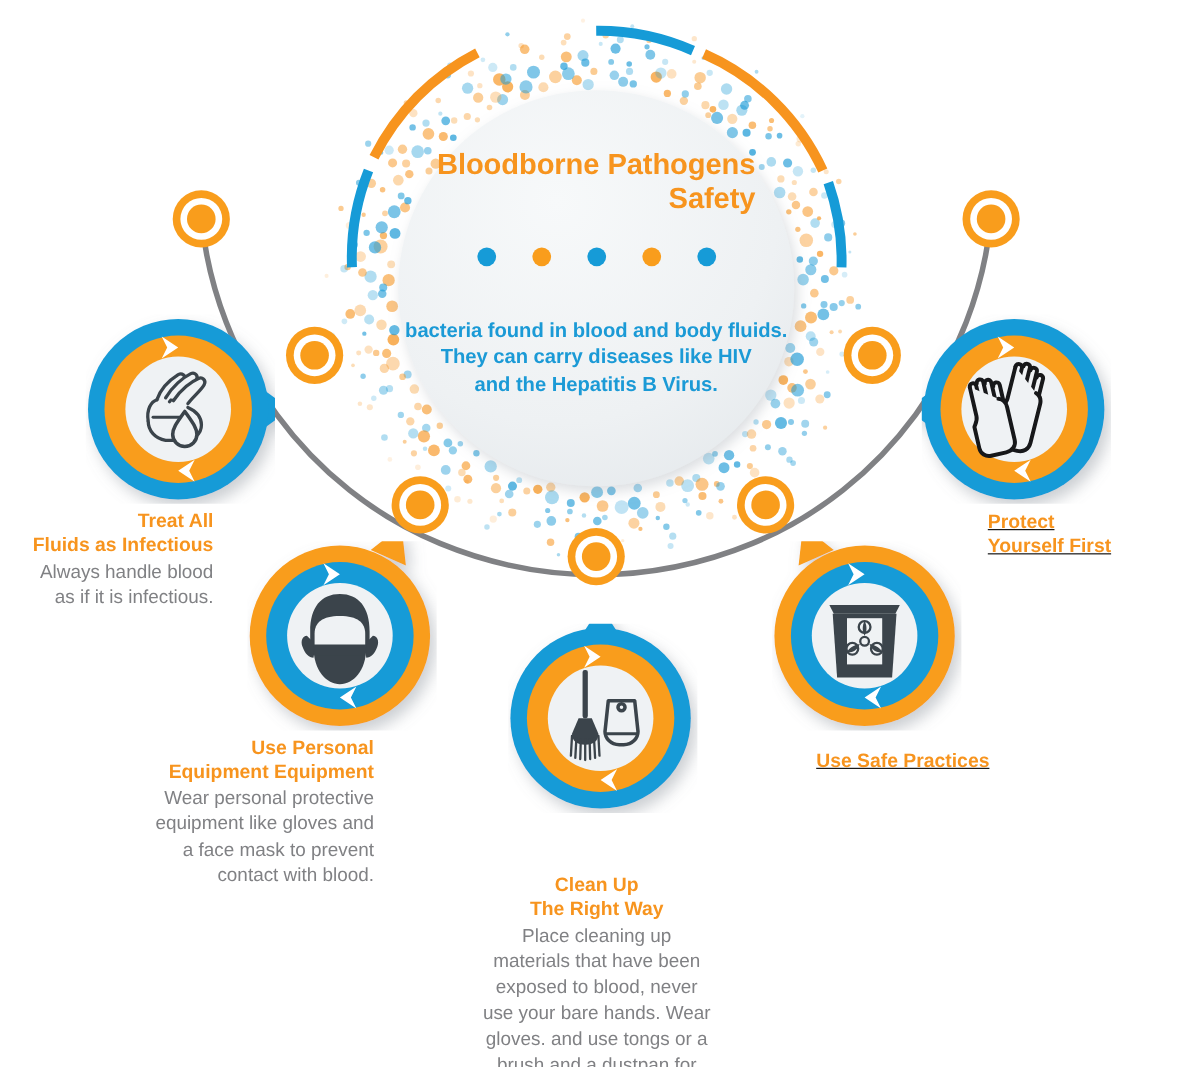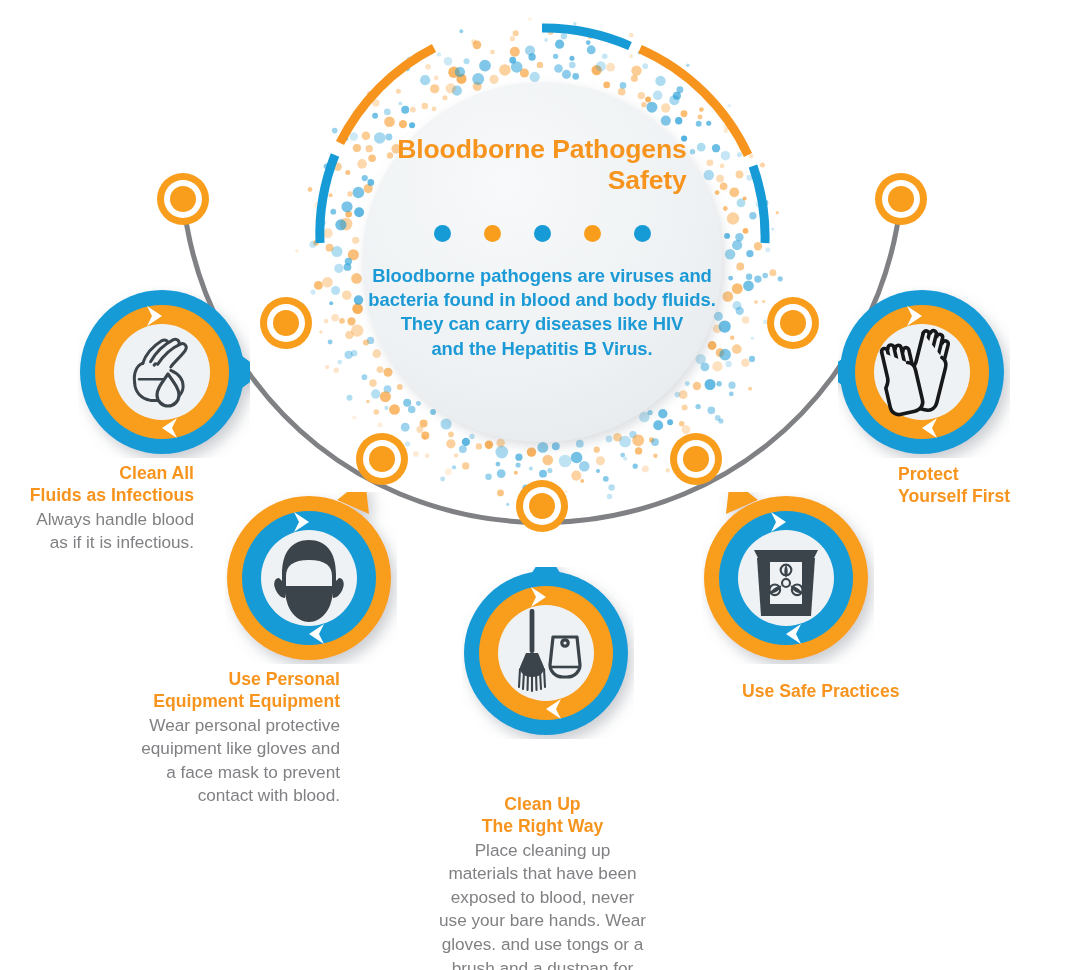--- a/index.html
+++ b/index.html
@@ -41,21 +41,21 @@
   
   .cap{ position:absolute; z-index:7; }
   .cap h3{
     color:#F7941E; font-weight:bold; font-size:17.6px; line-height:1.27;
     margin:0 0 1px 0;
   }
   .cap p{
     color:#808184; font-size:17.2px; line-height:1.37; margin:0;
   }
   .cap.right{ text-align:right; }
-  .cap.left{ text-align:left; }
+  .cap.left{ text-align:left;text-decoration:underline; }
   .cap.center{ text-align:center;margin-top:48px; }
 
   #cap-fluids   { left:-6px;  top:462px; width:200px; }
   #cap-ppe      { left:128px; top:668px; width:212px; }
   #cap-clean    { left:430px; top:745px; width:225px; }
   #cap-safe     { left:742px; top:680px; width:250px; }
   #cap-protect  { left:898px; top:463px; width:186px; }
 </style>
 </head>
 <body>
@@ -441,21 +441,21 @@
       <span>Safety</span>
     </div>
     <div class="hub-dots">
       <i class="b"></i>
       <i class="o"></i>
       <i class="b"></i>
       <i class="o"></i>
       <i class="b"></i>
     </div>
     <div class="hub-body">
-      <span>Bloodborne pathogens are viruses and</span><br>
+      <br>
       <span>bacteria found in blood and body fluids.</span><br>
       <span>They can carry diseases like HIV</span><br>
       <span>and the Hepatitis B Virus.</span>
     </div>
   </div>
 
   <div class="node" id="node-fluids" style="left:78px; top:286px; width:172px; height:172px;">
     <svg width="172" height="172" viewBox="0 0 172 172">
       <g filter="url(#nodeShadow)">
         <path d="M153 62 L186 86 L153 110 Z" fill="#169BD7"></path>
@@ -476,21 +476,21 @@
         <path d="M-26 6 L4 6" stroke-width="3"></path>
       </g>
       <g transform="translate(90,104)">
         <path d="M0 -16 C7 -6 11 -1 11 5 C11 11 6 16 0 16 C-6 16 -11 11 -11 5 C-11 -1 -7 -6 0 -16 Z" fill="#EFF2F4" stroke="#3B444B" stroke-width="3.2" stroke-linejoin="round"></path>
       </g>
     </svg>
   </div>
 
   <div class="cap right" id="cap-fluids">
     <h3>
-      <span>Clean All</span><br>
+      <span>Treat All</span><br>
       <span>Fluids as Infectious</span>
     </h3>
     <p>
       <span>Always handle blood</span><br>
       <span>as if it is infectious.</span>
     </p>
   </div>
 
   <div class="node" id="node-ppe" style="left:225px; top:492px; width:172px; height:172px;">
     <svg width="172" height="172" viewBox="0 0 172 172">

